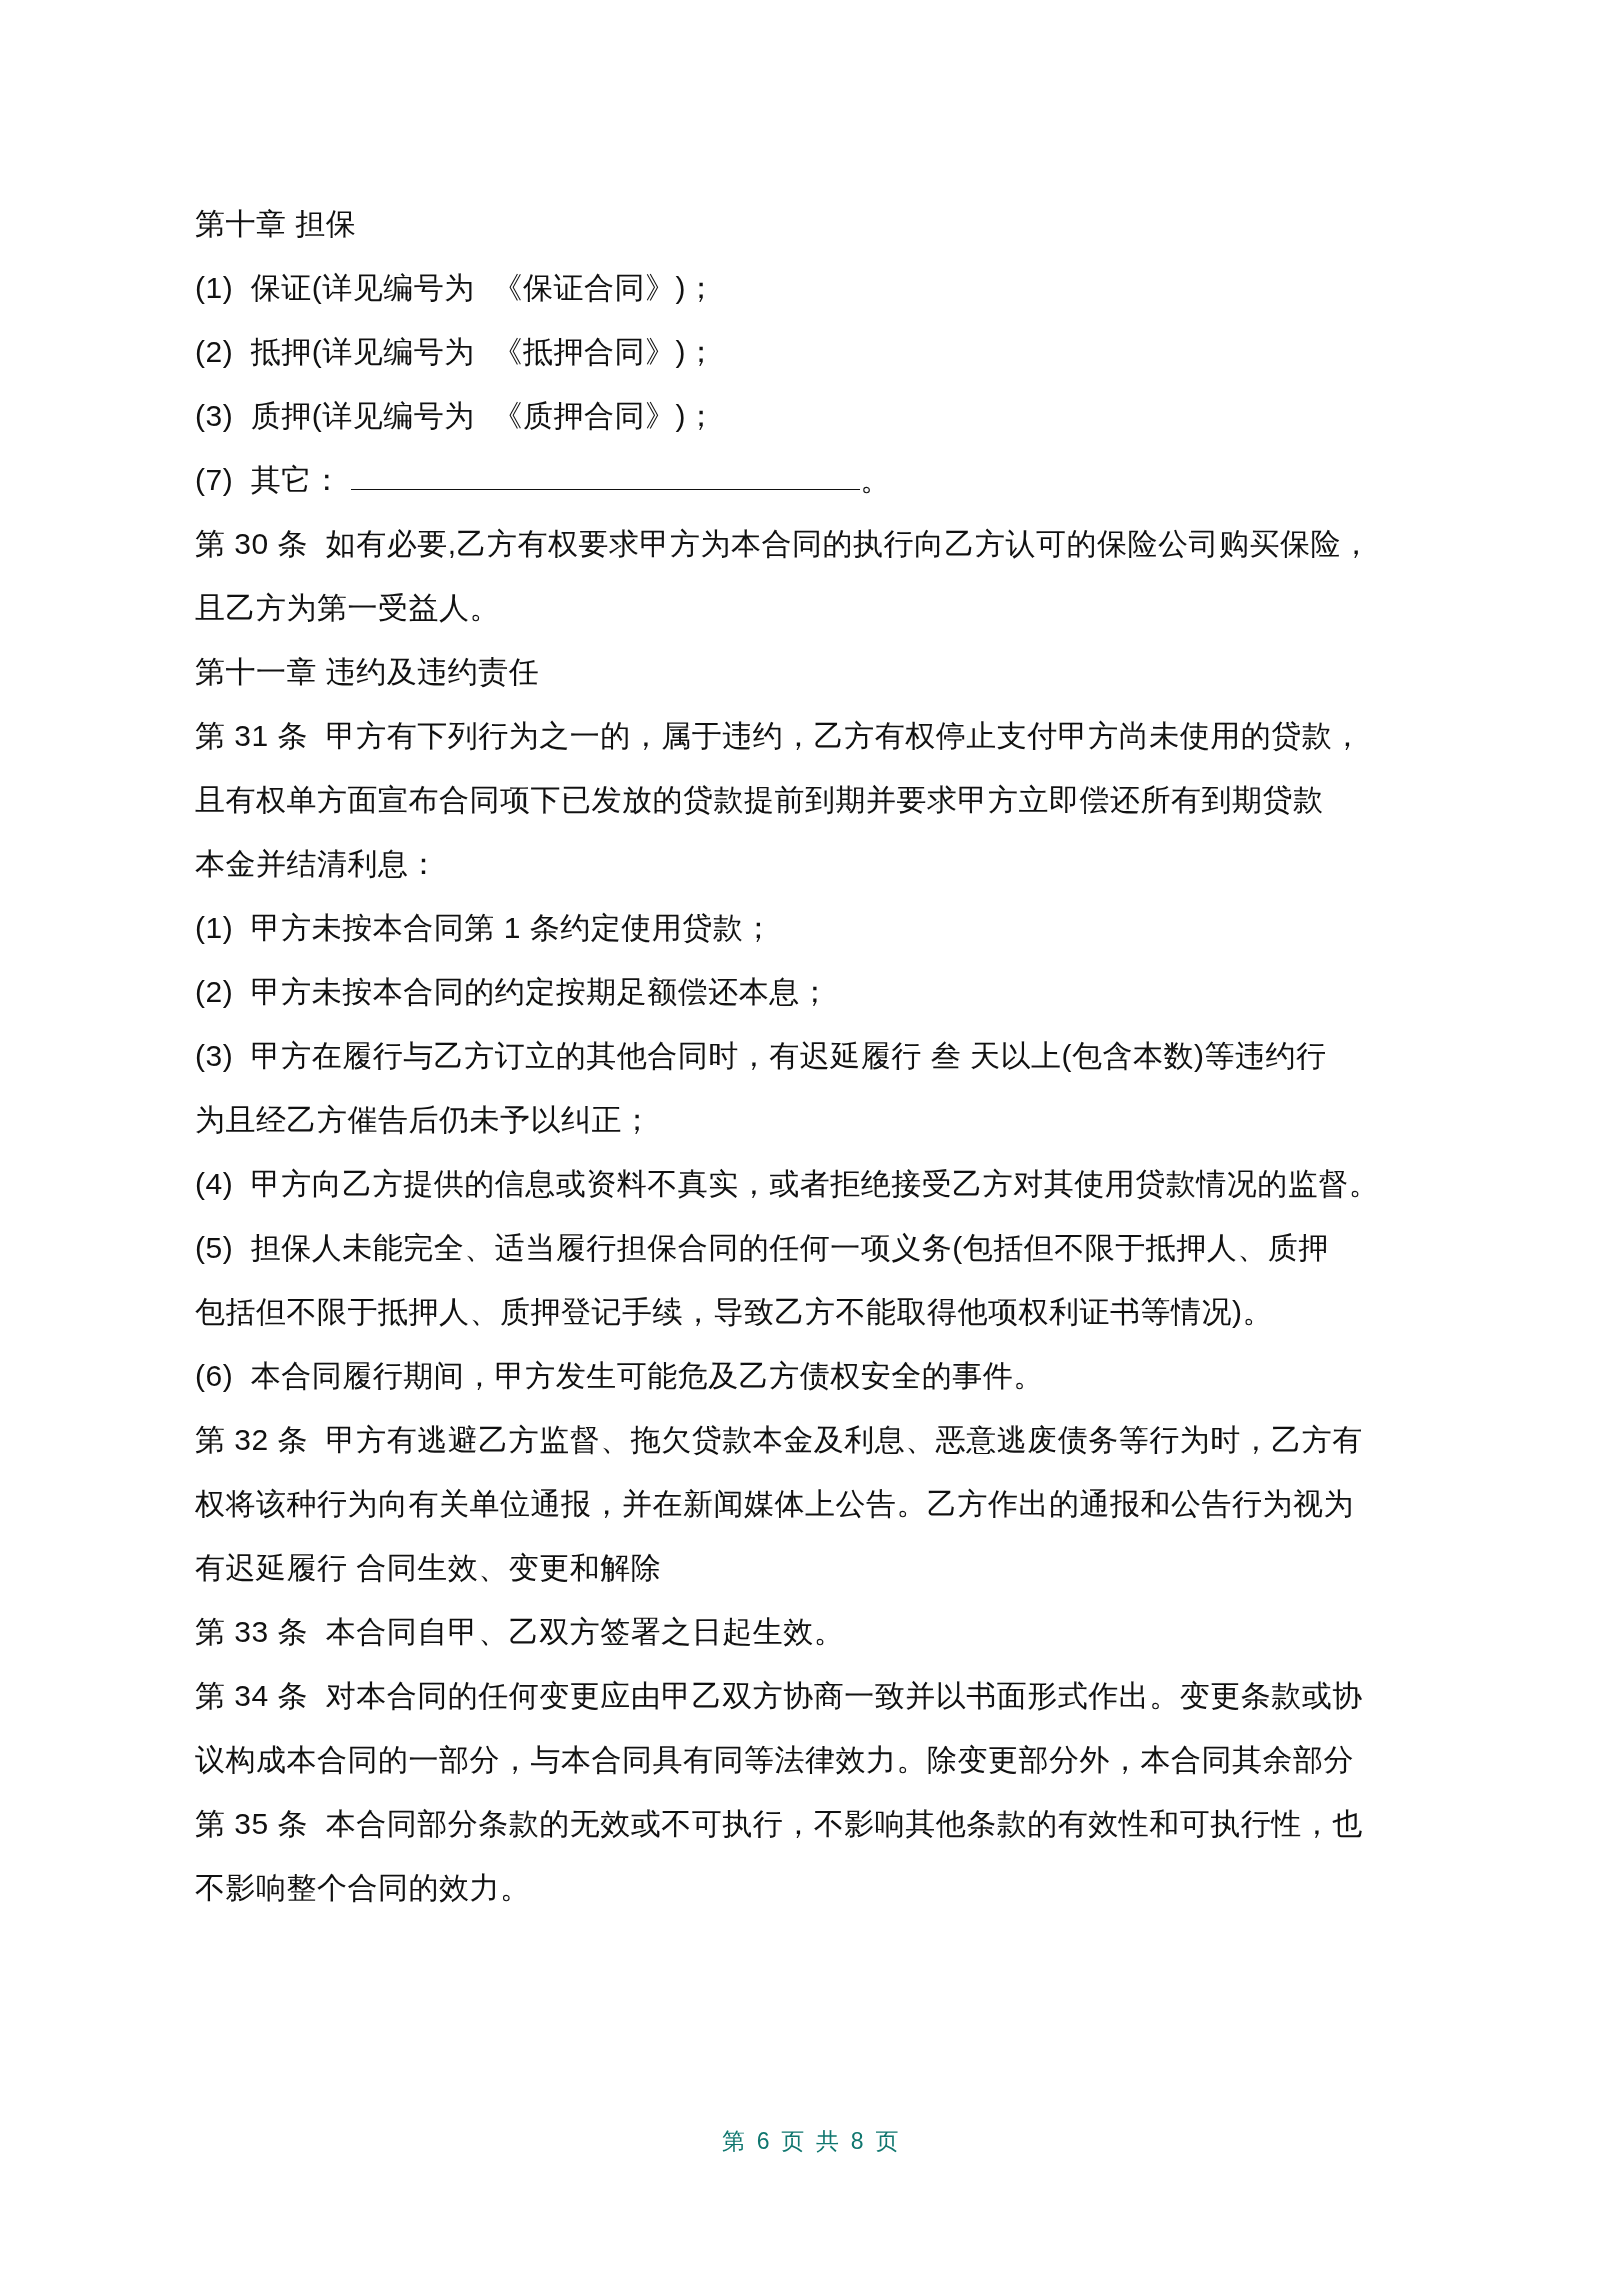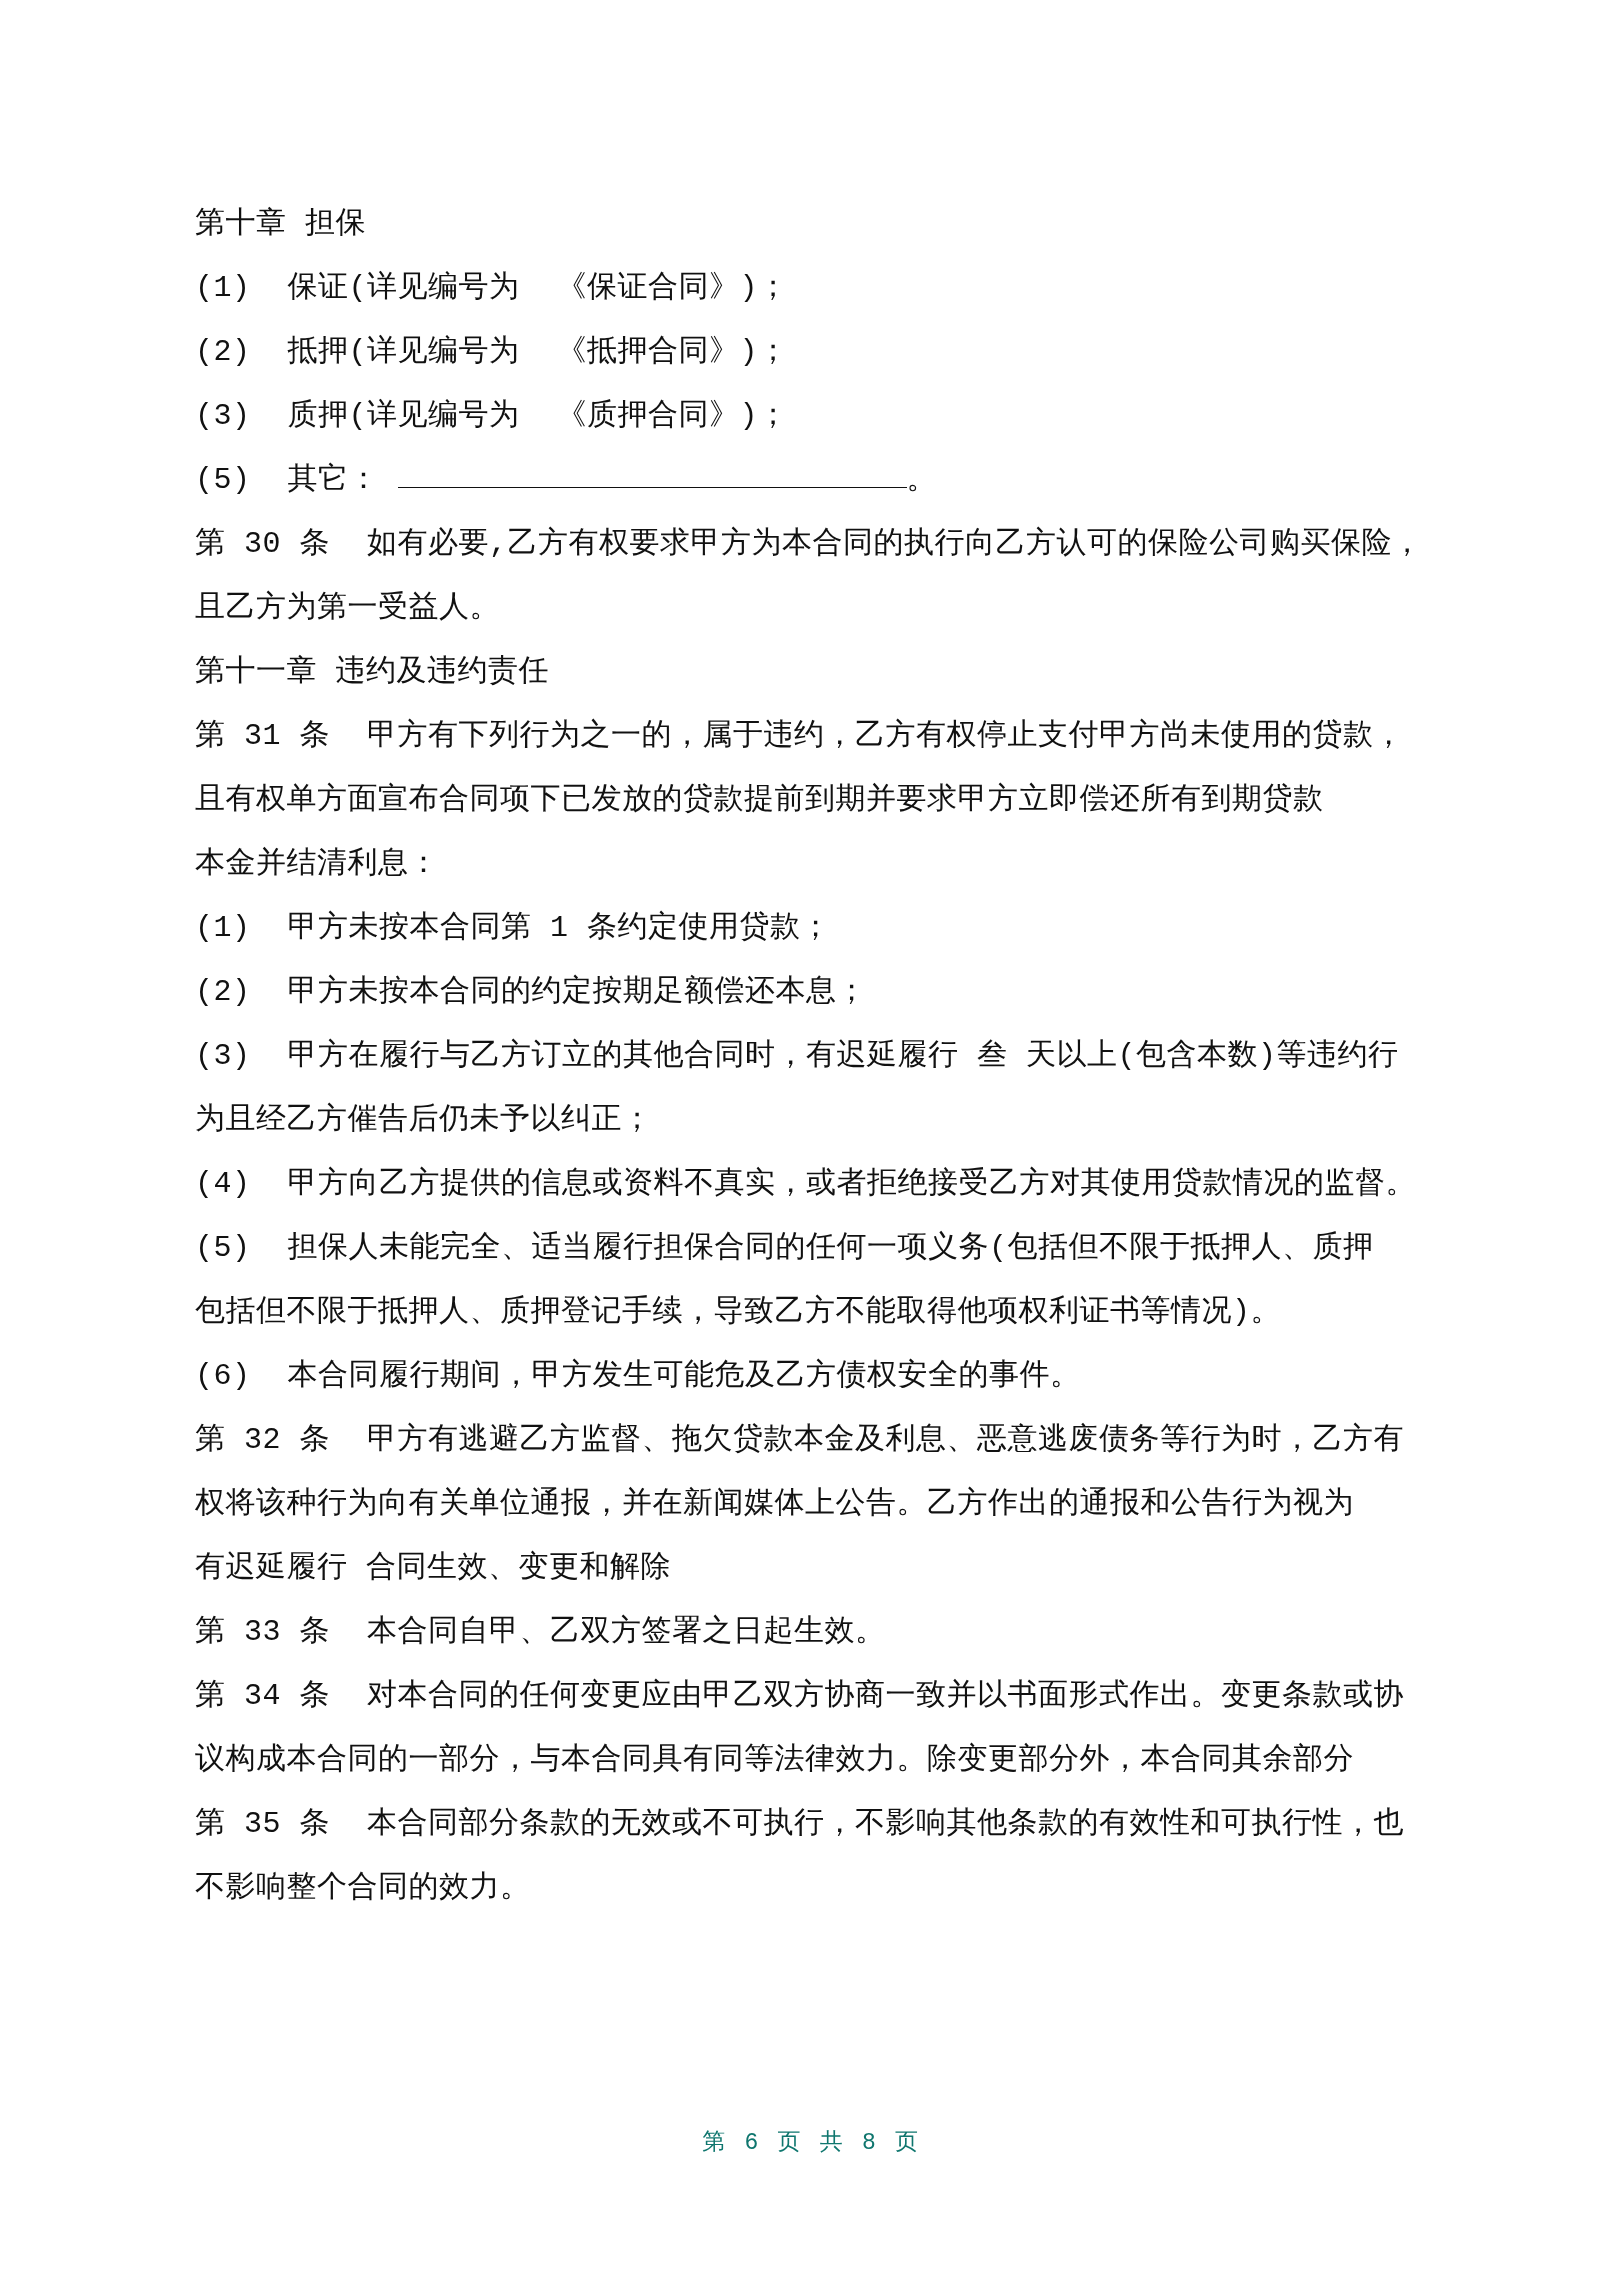--- a/index.html
+++ b/index.html
@@ -6,21 +6,21 @@
     margin: 0;
     padding: 0;
     background: #ffffff;
   }
   .page {
     position: relative;
     width: 1623px;
     height: 2294px;
     background: #ffffff;
     overflow: hidden;
-    font-family: Liberation Mono, monospace;
+    font-family: Liberation Sans, sans-serif;
     color: #111111;
   }
   .content {
     position: absolute;
     left: 195px;
     top: 192px;
     width: 1264px;
   }
   .line {
     height: 64px;
@@ -47,21 +47,21 @@
 </style>
 </head>
 <body>
 
 <div class="page">
   <div class="content" id="doc-content">
       <div class="line"><span>第十章 担保</span></div>
       <div class="line"><span>(1)  保证(详见编号为  《保证合同》)；</span></div>
       <div class="line"><span>(2)  抵押(详见编号为  《抵押合同》)；</span></div>
       <div class="line"><span>(3)  质押(详见编号为  《质押合同》)；</span></div>
-      <div class="line"><span>(5)  其它： </span><span class="blank" style="width: 509px;"></span><span>。</span></div>
+      <div class="line"><span>(7)  其它： </span><span class="blank" style="width: 509px;"></span><span>。</span></div>
       <div class="line"><span>第 30 条  如有必要,乙方有权要求甲方为本合同的执行向乙方认可的保险公司购买保险，</span></div>
       <div class="line"><span>且乙方为第一受益人。</span></div>
       <div class="line"><span>第十一章 违约及违约责任</span></div>
       <div class="line"><span>第 31 条  甲方有下列行为之一的，属于违约，乙方有权停止支付甲方尚未使用的贷款，</span></div>
       <div class="line"><span>且有权单方面宣布合同项下已发放的贷款提前到期并要求甲方立即偿还所有到期贷款</span></div>
       <div class="line"><span>本金并结清利息：</span></div>
       <div class="line"><span>(1)  甲方未按本合同第 1 条约定使用贷款；</span></div>
       <div class="line"><span>(2)  甲方未按本合同的约定按期足额偿还本息；</span></div>
       <div class="line"><span>(3)  甲方在履行与乙方订立的其他合同时，有迟延履行 叁 天以上(包含本数)等违约行</span></div>
       <div class="line"><span>为且经乙方催告后仍未予以纠正；</span></div>

